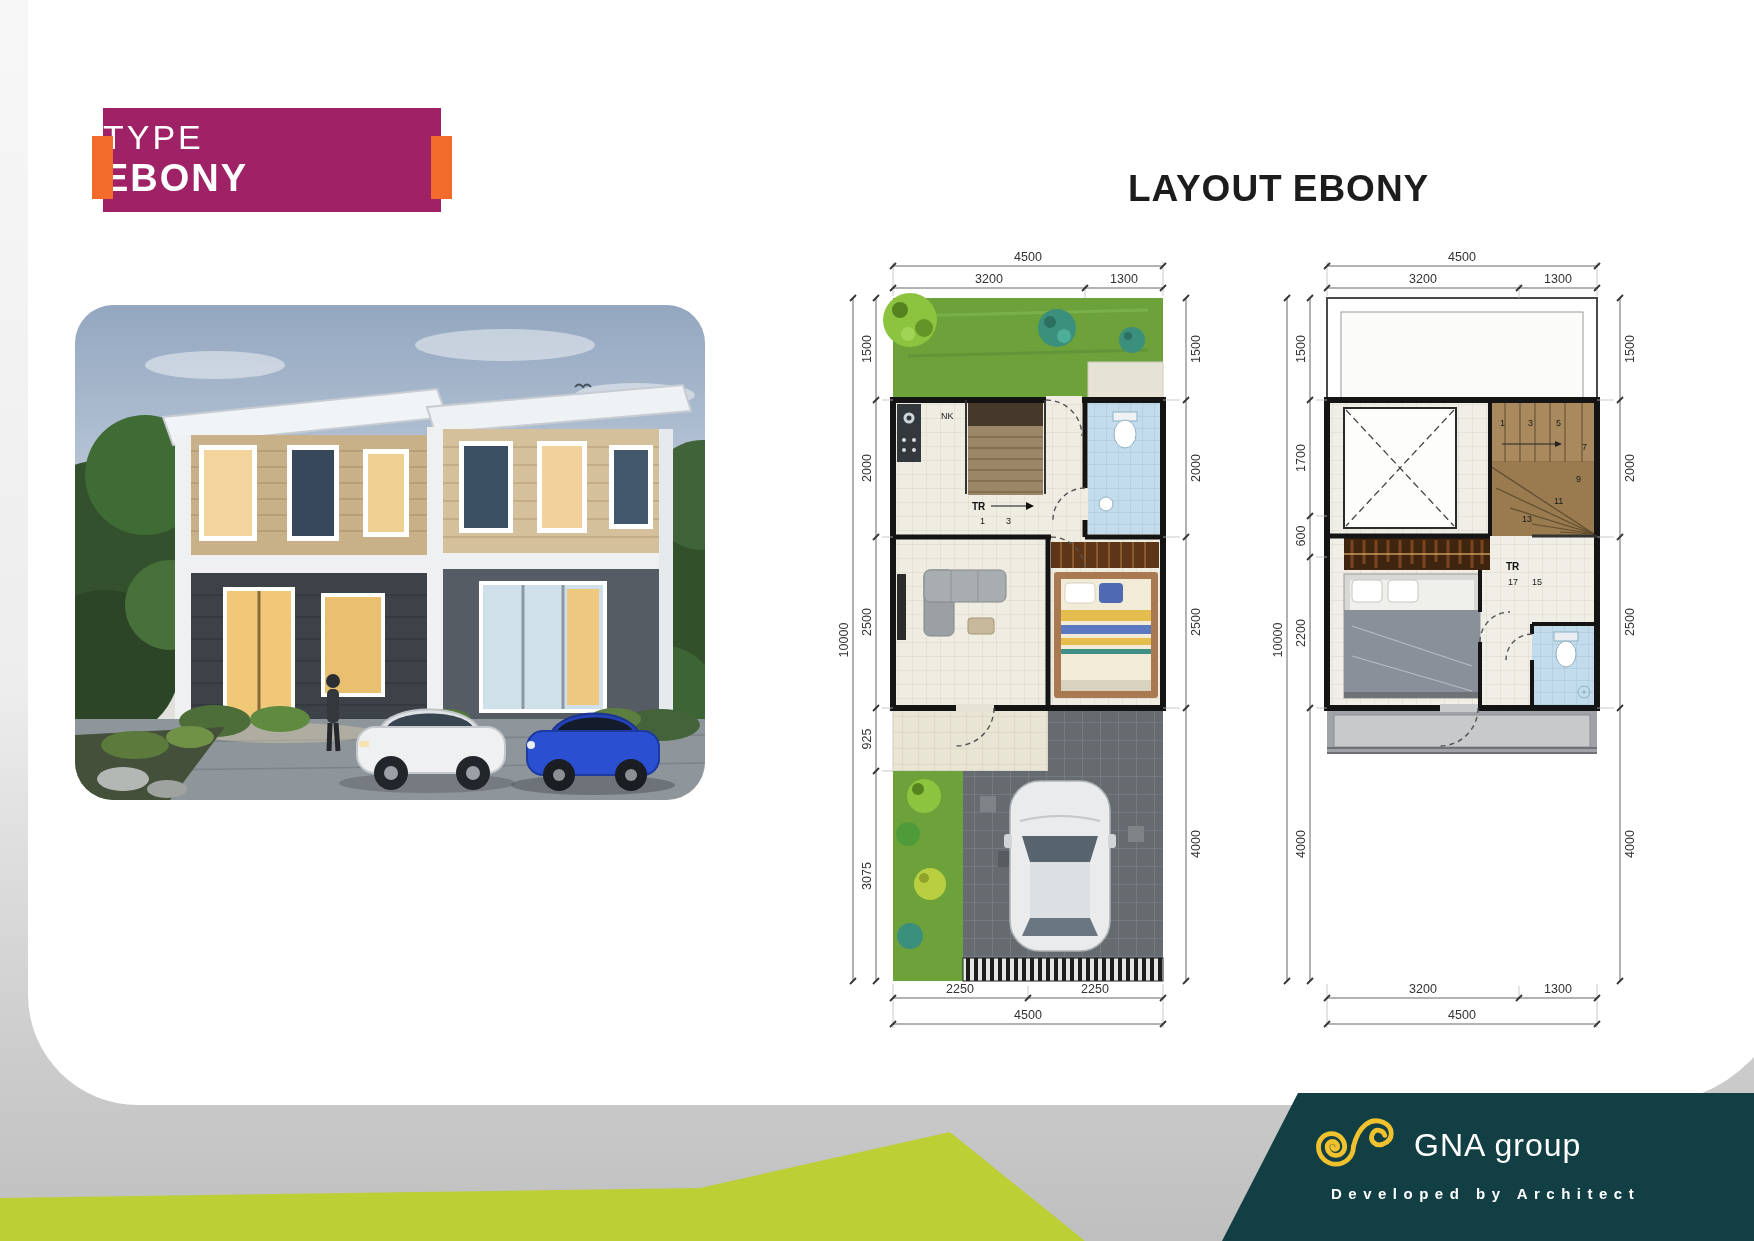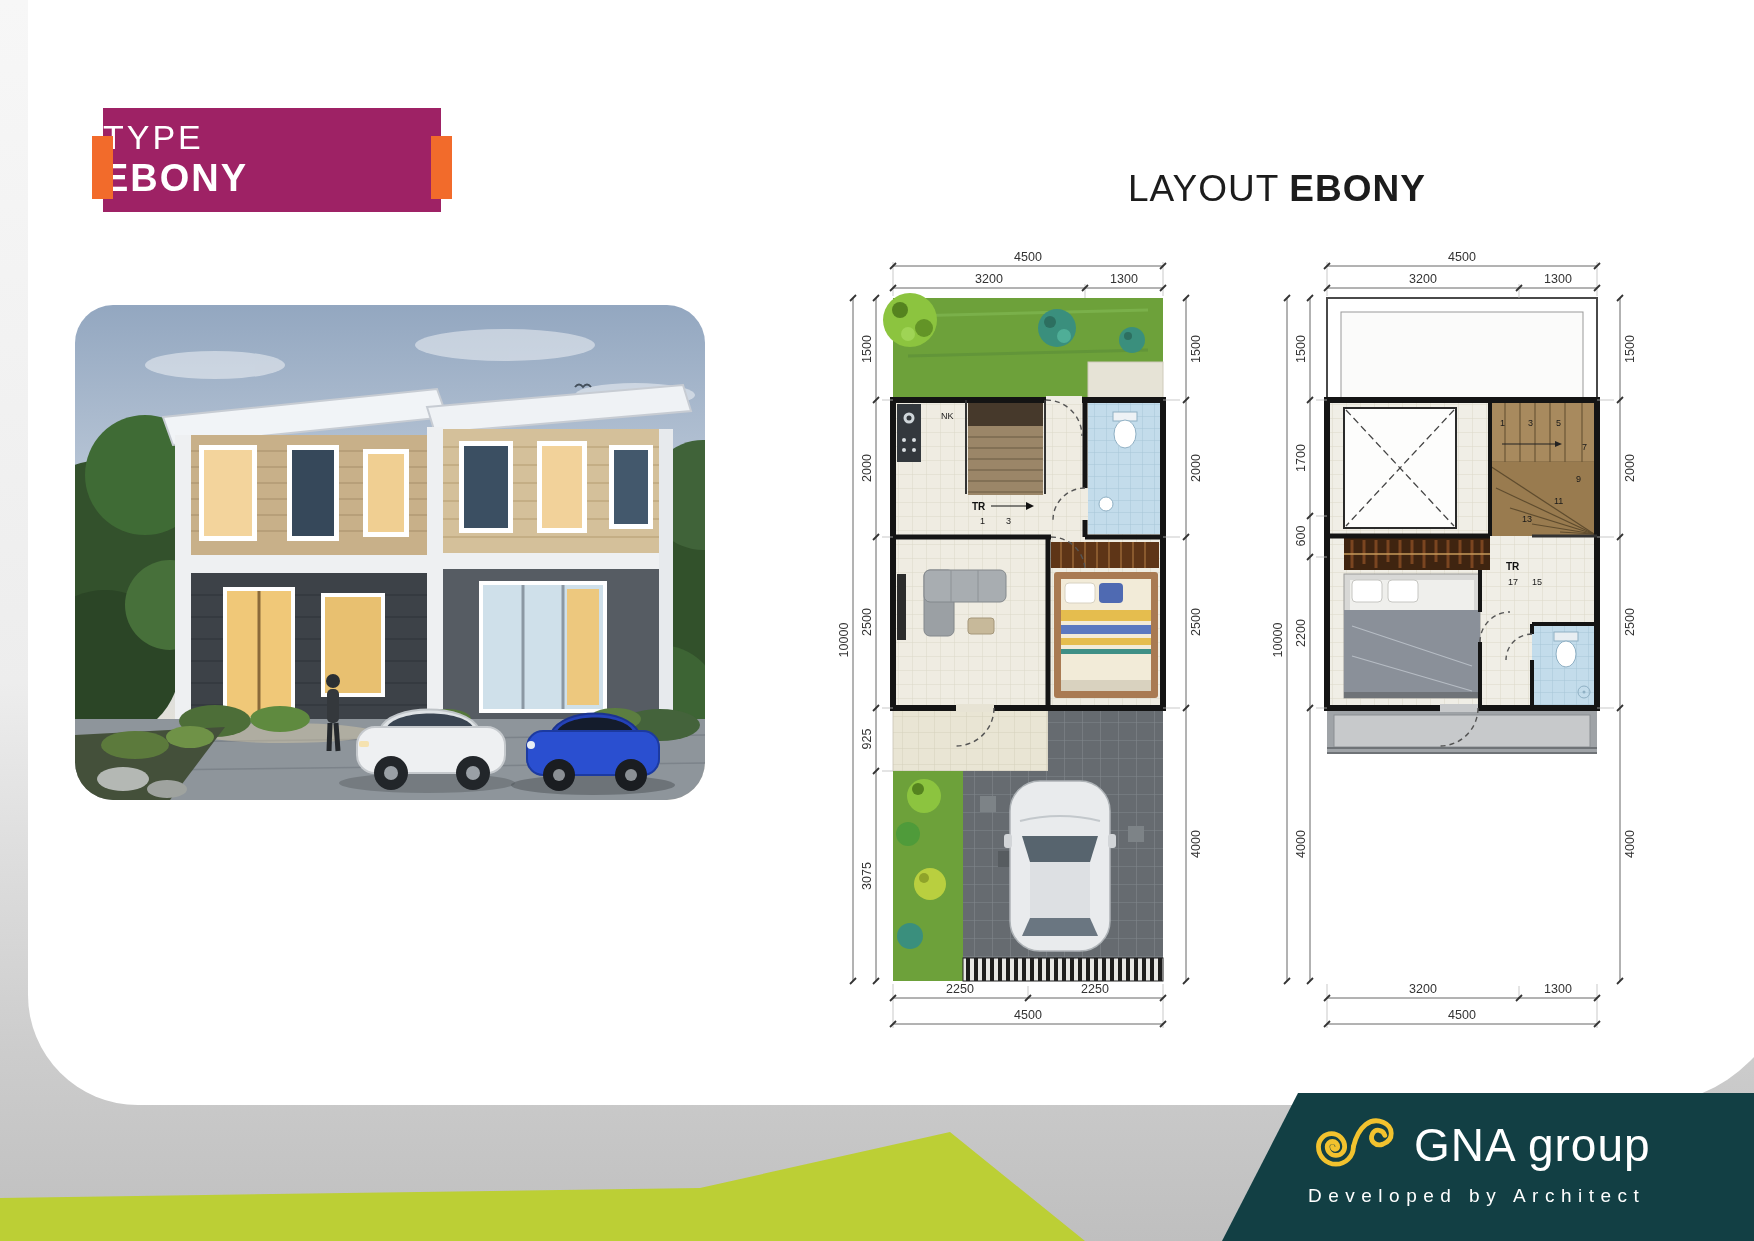--- a/index.html
+++ b/index.html
@@ -10,43 +10,43 @@
         border-radius:0 0 150px 110px;z-index:1;}
   
   .badge{position:absolute;left:103px;top:108px;width:338px;height:104px;background:#9e2265;z-index:3;
          display:flex;flex-direction:column;justify-content:center;color:#fff;}
   .badge .l1{font-size:34px;font-weight:300;letter-spacing:3px;line-height:1.1;}
   .badge .l2{font-size:38px;font-weight:700;letter-spacing:2px;line-height:1.15;}
   .tab{position:absolute;width:21px;height:63px;background:#f26b2b;top:28px;}
   .tab.left{left:-11px;} .tab.right{right:-11px;}
   
   .layout-title{position:absolute;left:1128px;top:168px;z-index:3;font-size:37px;color:#1c1c1c;white-space:nowrap;}
-  .layout-title .pre{font-weight:400;letter-spacing:1px;text-align:right;}
+  .layout-title .pre{font-weight:700;letter-spacing:1px;text-align:right;}
   .layout-title .nm{font-weight:700;letter-spacing:1px;margin-left:10px;}
   
   .photo{position:absolute;left:75px;top:305px;z-index:3;}
   .plan{position:absolute;top:236px;z-index:3;}
   #plan1{left:758px;} #plan2{left:1192px;}
   svg text{font-family:"Liberation Sans",sans-serif;}
   .dimtxt{font-size:12.5px;fill:#333;}
   .lbl{font-size:9px;fill:#1a1a1a;}
   .lblb{font-size:10px;font-weight:700;fill:#111;}
   
   .stripe{position:absolute;left:0;top:1120px;width:1090px;height:121px;background:#bccf35;z-index:4;
           -webkit-clip-path:polygon(0 78px,700px 68px,950px 12px,1085px 121px,0 121px);
           clip-path:polygon(0 78px,700px 68px,950px 12px,1085px 121px,0 121px);}
   
   .footer{position:absolute;left:1170px;top:1093px;width:584px;height:148px;background:#123f44;z-index:5;
           -webkit-clip-path:polygon(128px 0,584px 0,584px 148px,52px 148px);
           clip-path:polygon(128px 0,584px 0,584px 148px,52px 148px);
           color:#fff;}
   .footer-inner{position:absolute;left:138px;top:16px;}
   .brand-row{display:flex;align-items:center;gap:10px;}
-  .brand{font-size:46px;font-weight:400;letter-spacing:1px;}
-  .tagline{font-size:19px;font-weight:400;letter-spacing:6.5px;margin-top:4px;}
+  .brand{font-size:32px;font-weight:400;letter-spacing:1px;}
+  .tagline{font-size:15px;font-weight:700;letter-spacing:6.5px;margin-top:4px;margin-left:23px;}
 </style>
 </head>
 <body>
 
 <div class="page">
 
   <div class="card"></div>
 
   <div class="badge">
     <div class="tab left"></div>

